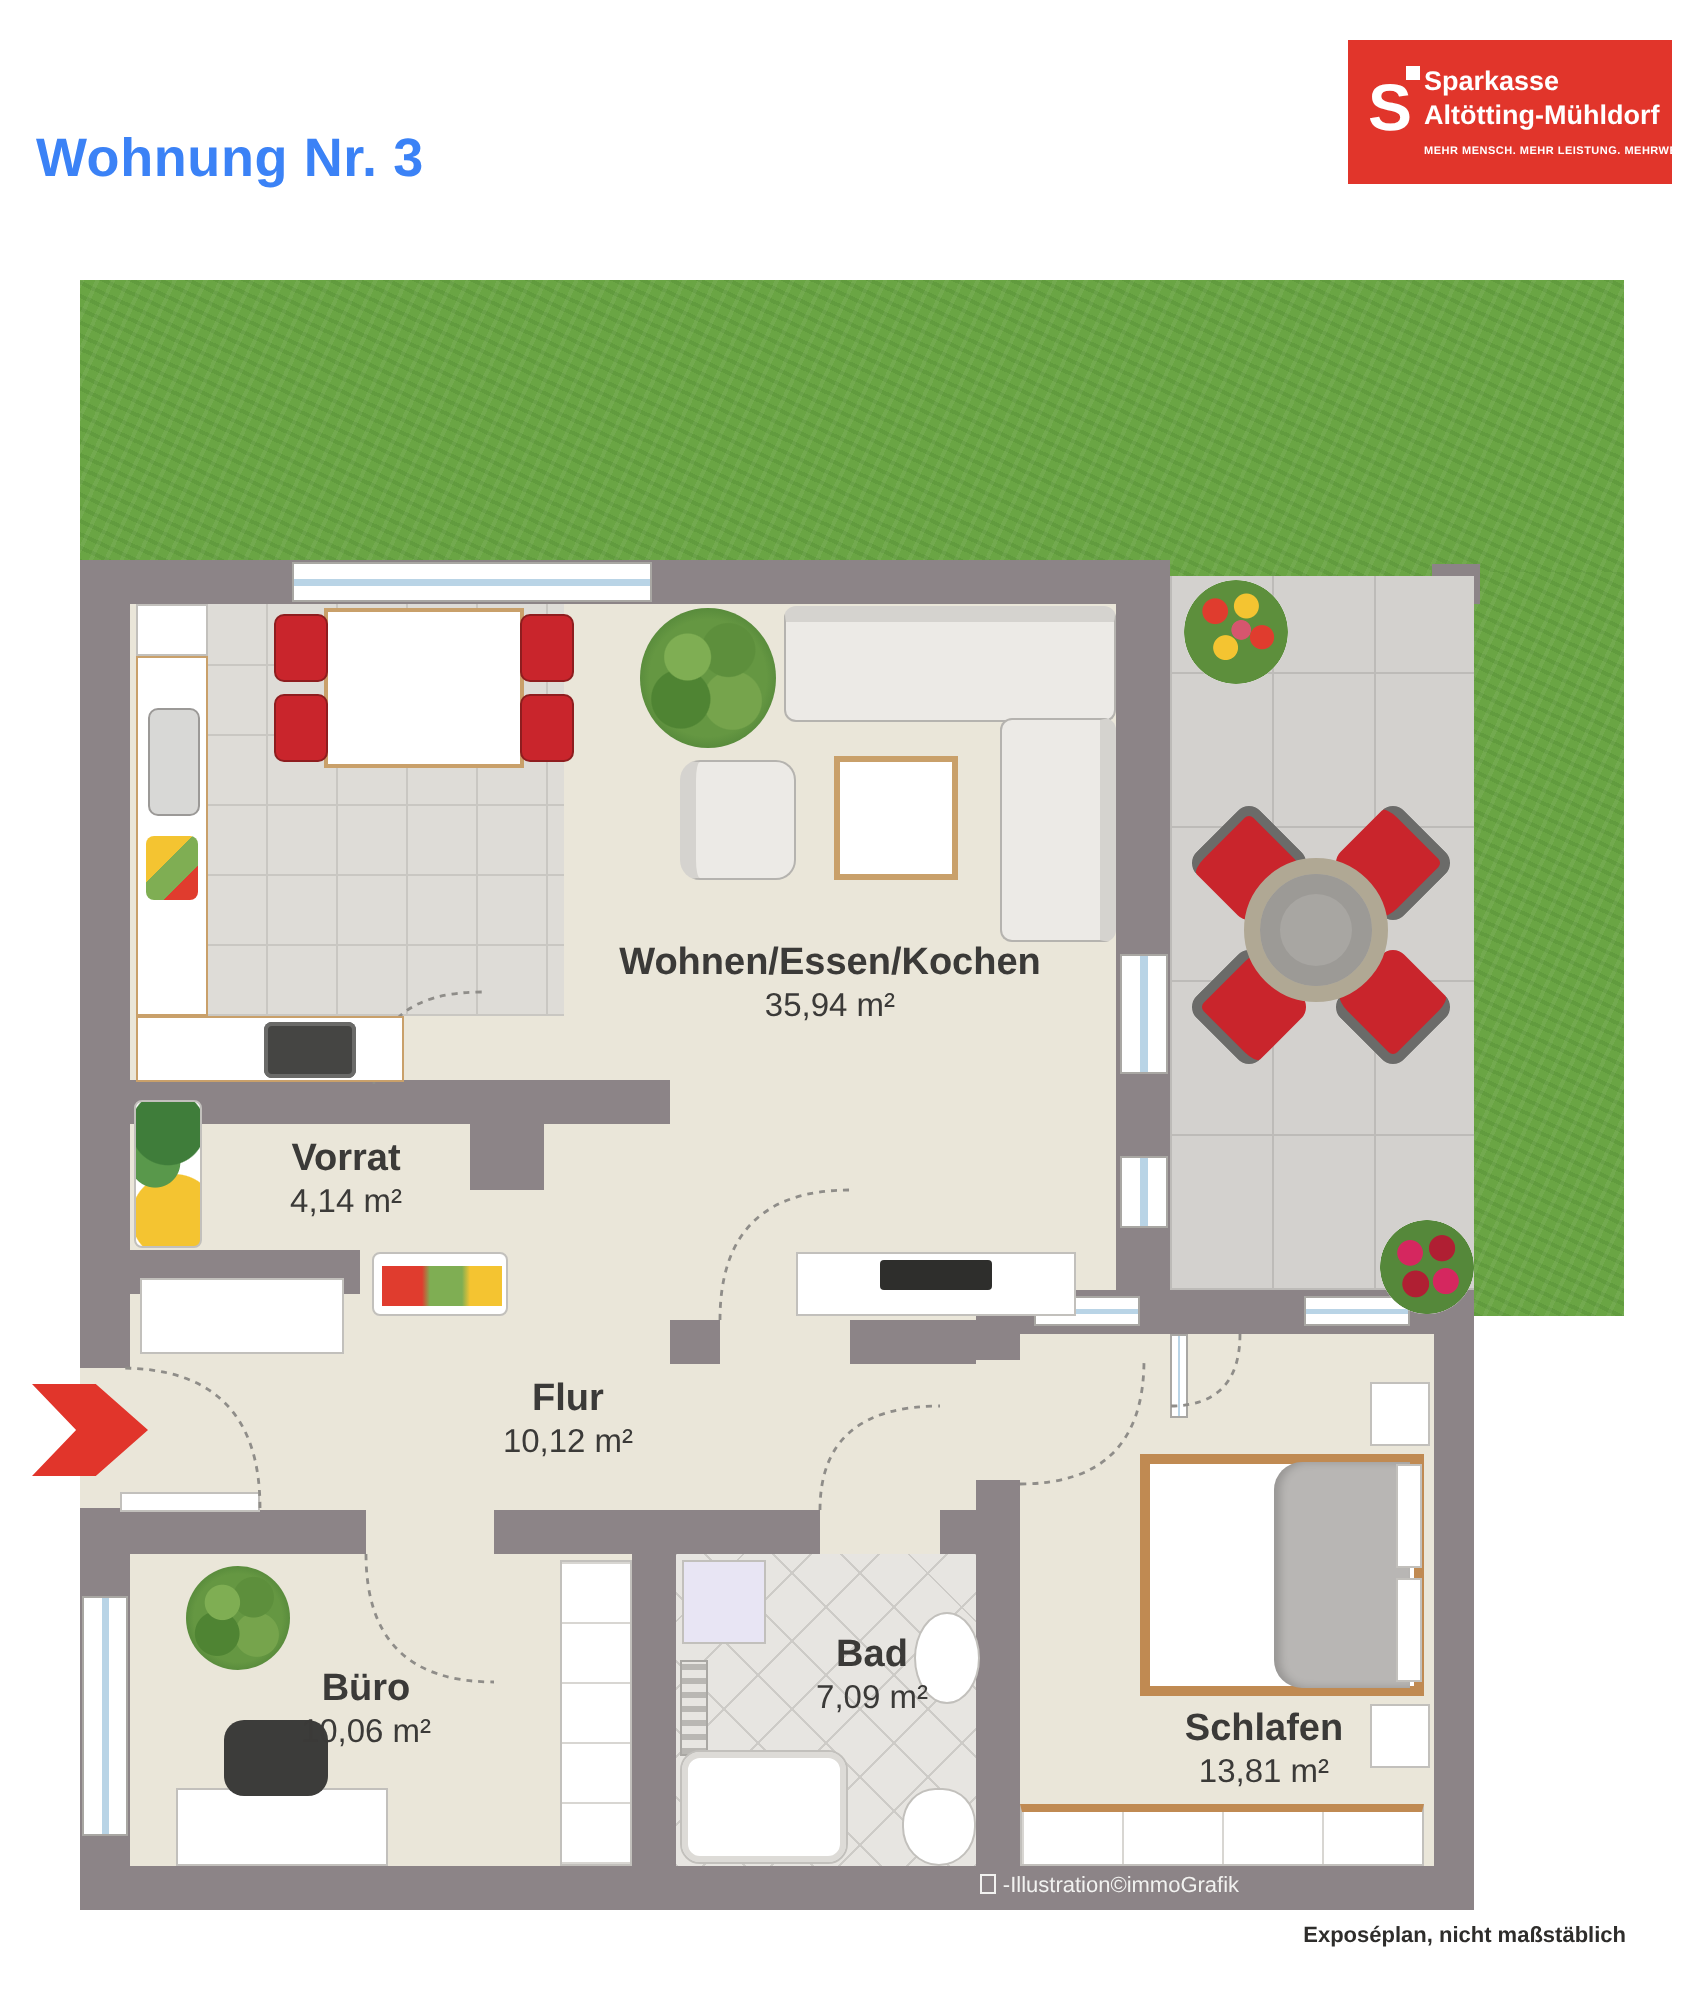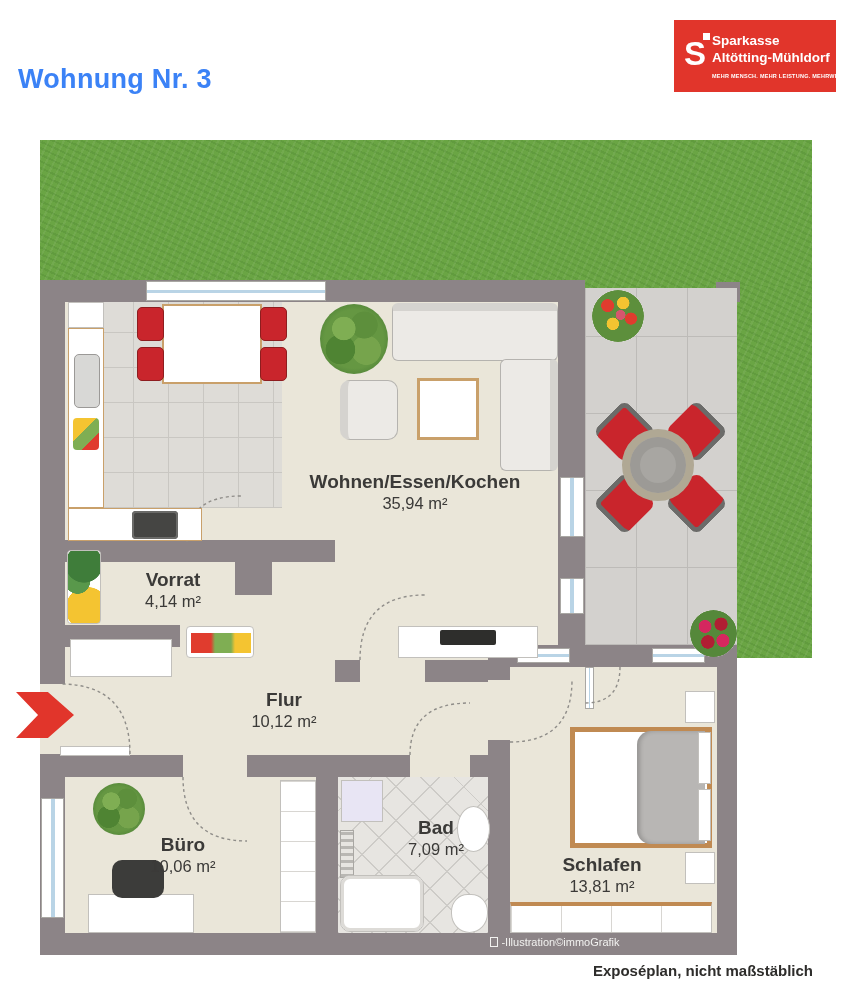--- a/index.html
+++ b/index.html
@@ -60,21 +60,21 @@
     letter-spacing:.3px;}
   .logo{position:absolute;left:674px;top:20px;width:162px;height:72px;background:#e1352b;
     color:#fff;box-sizing:border-box;padding:9px 10px 7px 10px;display:flex;}
   .logo-mark{position:relative;width:28px;font-size:33px;font-weight:700;line-height:1;
     padding-top:8px;}
   .logo-mark:after{content:"";position:absolute;left:19px;top:4px;width:7px;height:7px;background:#fff;}
   .logo-text{padding-left:6px;padding-top:4px;}
   .logo-l1{font-size:13.5px;font-weight:600;line-height:1.25;}
   .logo-l2{font-size:13.5px;font-weight:600;line-height:1.25;}
   .logo-tag{font-size:5.5px;font-weight:700;letter-spacing:.25px;margin-top:6px;white-space:nowrap;}
-  .footnote{position:absolute;right:28px;top:962px;font-size:15px;font-weight:600;color:#2e2d2b;}
+  .footnote{position:absolute;right:28px;top:962px;font-size:11px;font-weight:600;color:#2e2d2b;}
   .credit{position:absolute;left:340px;top:796px;width:350px;text-align:center;color:#f2f2f0;
     font-size:11px;}
   .ci{display:inline-block;width:6px;height:8px;border:1px solid #f2f2f0;margin-right:3px;
     position:relative;top:1px;}
   .arrow{position:absolute;left:-24px;top:552px;width:58px;height:46px;background:#e1352b;
     clip-path:polygon(0 0,55% 0,100% 50%,55% 100%,0 100%,38% 50%);}
   .tchair{position:absolute;width:40px;height:40px;transform:rotate(45deg);}
 </style>
 </head>
 <body>
@@ -225,21 +225,21 @@
       <span class="ar">10,12 m²</span>
     </div>
     <div class="rlabel" style="left:143px;top:693px;">
       <span class="nm">Büro</span>
       <span class="ar">10,06 m²</span>
     </div>
     <div class="rlabel" style="left:372px;top:676px;margin-left:24px;">
       <span class="nm">Bad</span>
       <span class="ar">7,09 m²</span>
     </div>
-    <div class="rlabel" style="left:562px;top:713px;">
+    <div class="rlabel" style="left:592px;top:713px;">
       <span class="nm">Schlafen</span>
       <span class="ar">13,81 m²</span>
     </div>
 
     <div class="credit"><span class="ci"></span><span>-Illustration©immoGrafik</span></div>
   </div>
 
   <div class="footnote">Exposéplan, nicht maßstäblich</div>
 
 </div>

